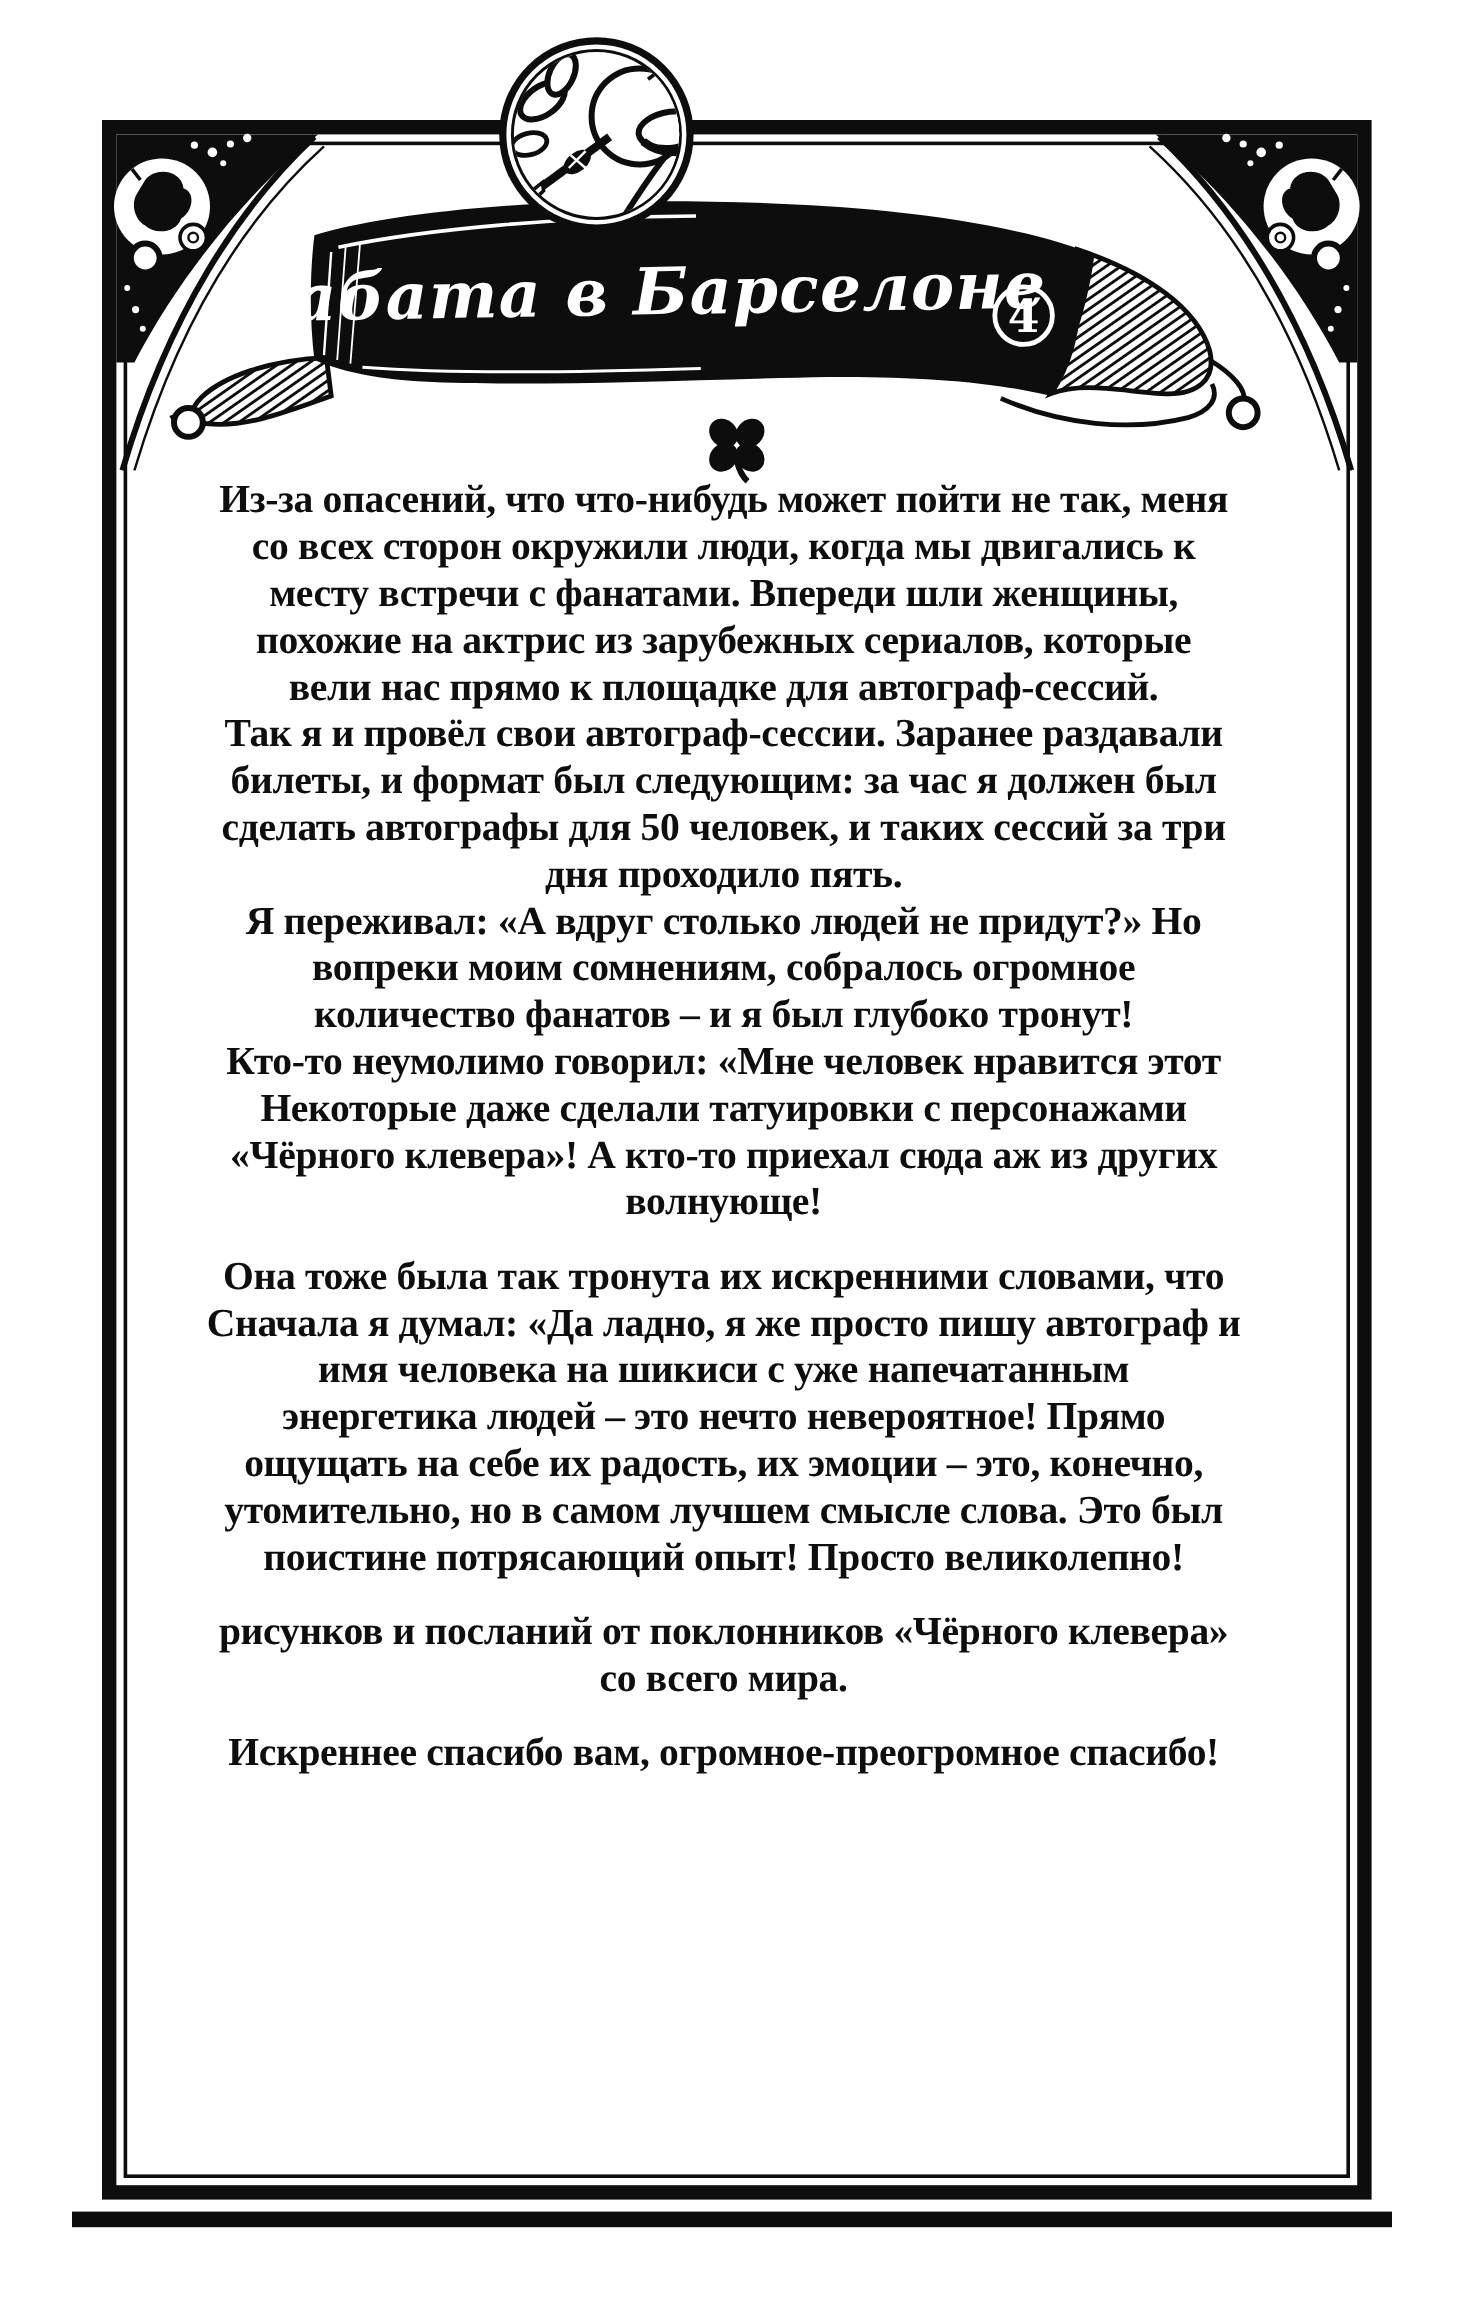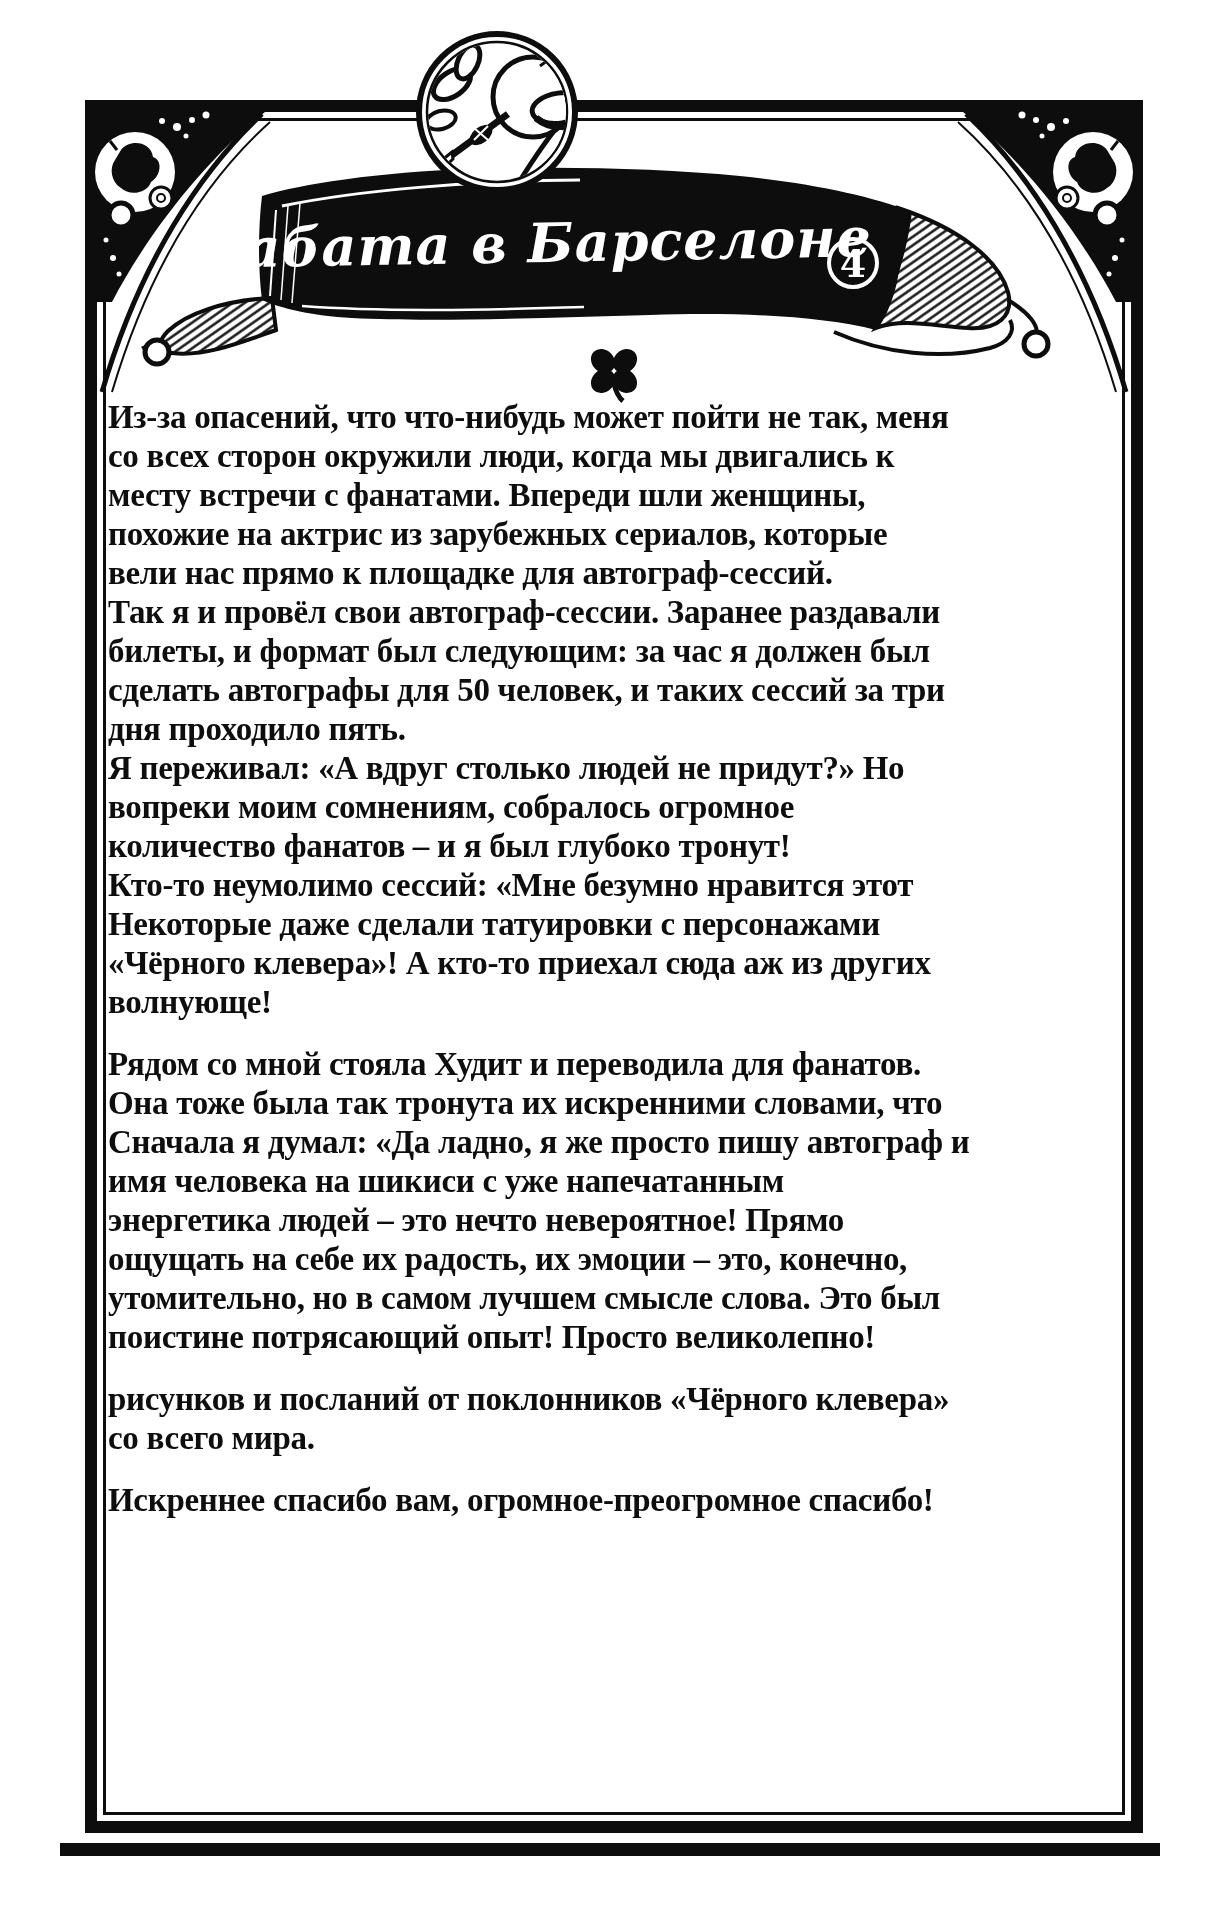--- a/index.html
+++ b/index.html
@@ -39,20 +39,21 @@
     color:#ffffff;font-weight:bold;font-size:38px;
     display:flex;align-items:center;justify-content:center;
     font-family:"DejaVu Serif","Liberation Serif",serif;
     z-index:6;box-sizing:border-box;
   }
   
   .bodytext{
     position:absolute;left:108px;top:398px;width:990px;
     color:#0e0e0e;font-weight:bold;font-size:33px;letter-spacing:-0.3px;
     z-index:5;
+    text-align:center;
   }
   .para + .para{margin-top:23px;}
   .text-line{height:39px;line-height:39px;white-space:nowrap;}
 </style>
 </head>
 <body>
 
 <div class="page">
 
   <div class="frame">
@@ -178,27 +179,26 @@
       <div class="text-line">месту встречи с фанатами. Впереди шли женщины,</div>
       <div class="text-line">похожие на актрис из зарубежных сериалов, которые</div>
       <div class="text-line">вели нас прямо к площадке для автограф-сессий.</div>
       <div class="text-line">Так я и провёл свои автограф-сессии. Заранее раздавали</div>
       <div class="text-line">билеты, и формат был следующим: за час я должен был</div>
       <div class="text-line">сделать автографы для 50 человек, и таких сессий за три</div>
       <div class="text-line">дня проходило пять.</div>
       <div class="text-line">Я переживал: «А вдруг столько людей не придут?» Но</div>
       <div class="text-line">вопреки моим сомнениям, собралось огромное</div>
       <div class="text-line">количество фанатов – и я был глубоко тронут!</div>
-      <div class="text-line">Кто-то неумолимо сессий: «Мне безумно нравится этот</div>
+      <div class="text-line">Кто-то неумолимо говорил: «Мне человек нравится этот</div>
       <div class="text-line">Некоторые даже сделали татуировки с персонажами</div>
       <div class="text-line">«Чёрного клевера»! А кто-то приехал сюда аж из других</div>
       <div class="text-line">волнующе!</div>
     </div>
     <div class="para">
-      <div class="text-line">Рядом со мной стояла Худит и переводила для фанатов.</div>
       <div class="text-line">Она тоже была так тронута их искренними словами, что</div>
       <div class="text-line">Сначала я думал: «Да ладно, я же просто пишу автограф и</div>
       <div class="text-line">имя человека на шикиси с уже напечатанным</div>
       <div class="text-line">энергетика людей – это нечто невероятное! Прямо</div>
       <div class="text-line">ощущать на себе их радость, их эмоции – это, конечно,</div>
       <div class="text-line">утомительно, но в самом лучшем смысле слова. Это был</div>
       <div class="text-line">поистине потрясающий опыт! Просто великолепно!</div>
     </div>
     <div class="para">
       <div class="text-line">рисунков и посланий от поклонников «Чёрного клевера»</div>

